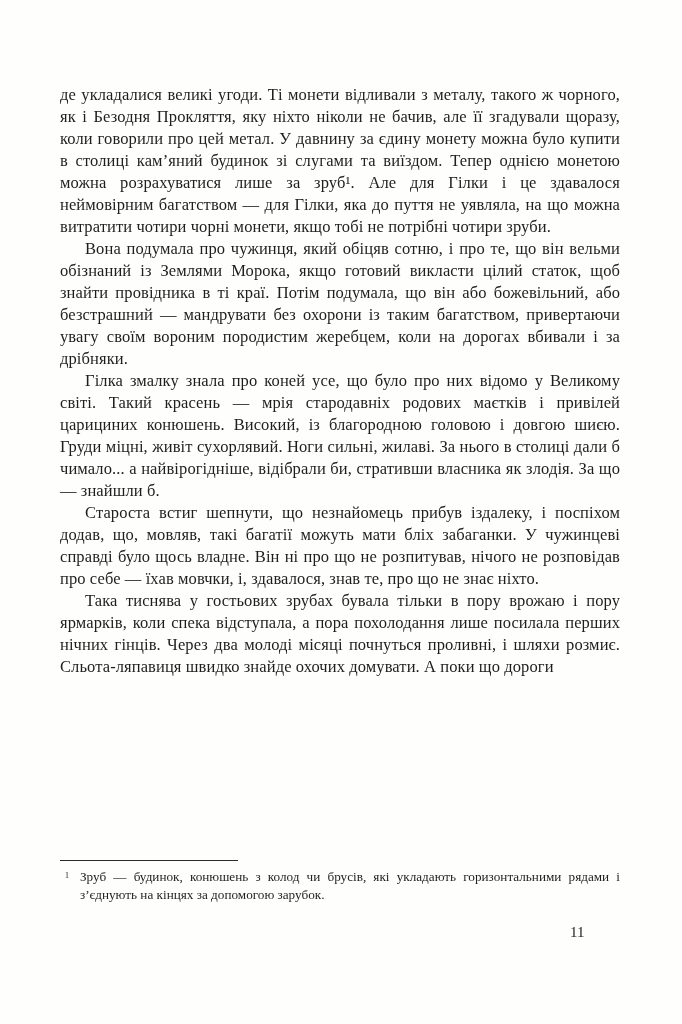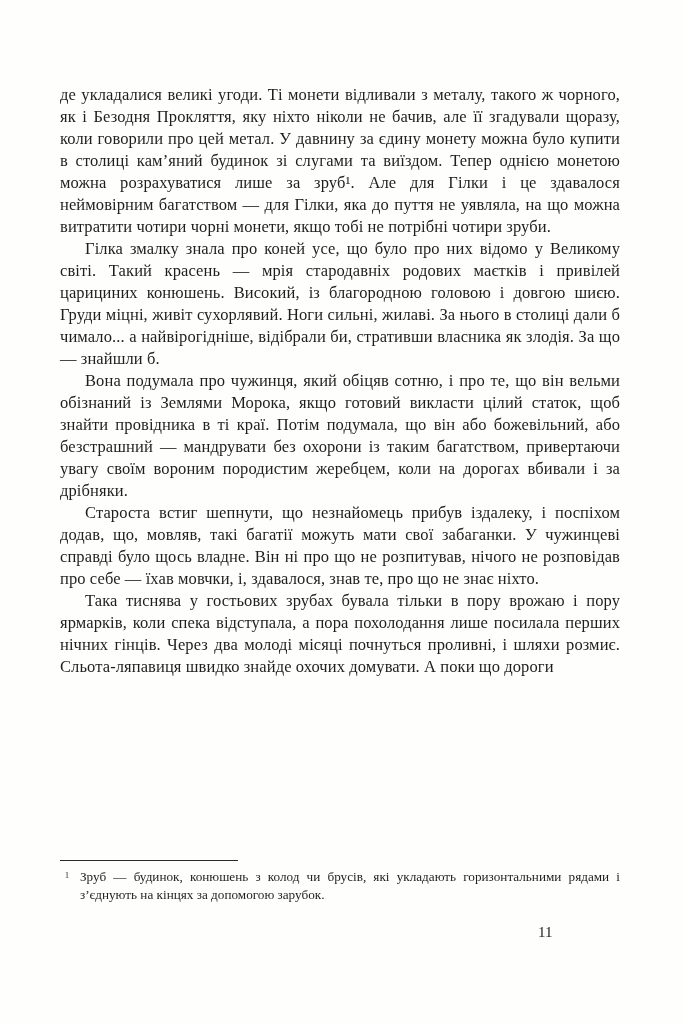--- a/index.html
+++ b/index.html
@@ -67,35 +67,35 @@
   }
   .fn-text {
     flex: 1 1 auto;
     text-align: justify;
     hyphens: auto;
     -webkit-hyphens: auto;
   }
   .page-number {
     position: absolute;
     top: 924px;
-    left: 538px;
+    left: 570px;
     font-size: 15px;
     color: #1e1e1e;
   }
 </style>
 </head>
 <body>
 
 <div class="book-page">
 
   <div class="text-block">
     <p class="continuation">де укладалися великі угоди. Ті монети відливали з металу, такого ж чорного, як і Безодня Прокляття, яку ніхто ніколи не бачив, але її згадували щоразу, коли говорили про цей метал. У давнину за єдину монету можна було купити в столиці кам’яний будинок зі слугами та виїздом. Тепер однією монетою можна розрахуватися лише за зруб¹. Але для Гілки і це здавалося неймовірним багатством — для Гілки, яка до пуття не уявляла, на що можна витратити чотири чорні монети, якщо тобі не потрібні чотири зруби.</p>
+    <p>Вона подумала про чужинця, який обіцяв сотню, і про те, що він вельми обізнаний із Землями Морока, якщо готовий викласти цілий статок, щоб знайти провідника в ті краї. Потім подумала, що він або божевільний, або безстрашний — мандрувати без охорони із таким багатством, привертаючи увагу своїм вороним породистим жеребцем, коли на дорогах вбивали і за дрібняки.</p>
     <p>Гілка змалку знала про коней усе, що було про них відомо у Великому світі. Такий красень — мрія стародавніх родових маєтків і привілей царициних конюшень. Високий, із благородною головою і довгою шиєю. Груди міцні, живіт сухорлявий. Ноги сильні, жилаві. За нього в столиці дали б чимало... а найвірогідніше, відібрали би, стративши власника як злодія. За що — знайшли б.</p>
-    <p>Вона подумала про чужинця, який обіцяв сотню, і про те, що він вельми обізнаний із Землями Морока, якщо готовий викласти цілий статок, щоб знайти провідника в ті краї. Потім подумала, що він або божевільний, або безстрашний — мандрувати без охорони із таким багатством, привертаючи увагу своїм вороним породистим жеребцем, коли на дорогах вбивали і за дрібняки.</p>
-    <p>Староста встиг шепнути, що незнайомець прибув іздалеку, і поспіхом додав, що, мовляв, такі багатії можуть мати свої забаганки. У чужинцеві справді було щось владне. Він ні про що не розпитував, нічого не розповідав про себе — їхав мовчки, і, здавалося, знав те, про що не знає ніхто.</p>
+    <p>Староста встиг шепнути, що незнайомець прибув іздалеку, і поспіхом додав, що, мовляв, такі багатії можуть мати бліх забаганки. У чужинцеві справді було щось владне. Він ні про що не розпитував, нічого не розповідав про себе — їхав мовчки, і, здавалося, знав те, про що не знає ніхто.</p>
     <p>Така тиснява у гостьових зрубах бувала тільки в пору врожаю і пору ярмарків, коли спека відступала, а пора похолодання лише посилала перших нічних гінців. Через два молоді місяці почнуться проливні, і шляхи розмиє. Сльота-ляпавиця швидко знайде охочих домувати. А поки що дороги</p>
   </div>
 
   <div class="footnote-area">
     <div class="footnote-rule"></div>
     <p class="footnote">
       <span class="fn-marker"><sup>1</sup></span>
       <span class="fn-text">Зруб — будинок, конюшень з колод чи брусів, які укладають горизонтальними рядами і з’єднують на кінцях за допомогою зарубок.</span>
     </p>
   </div>

